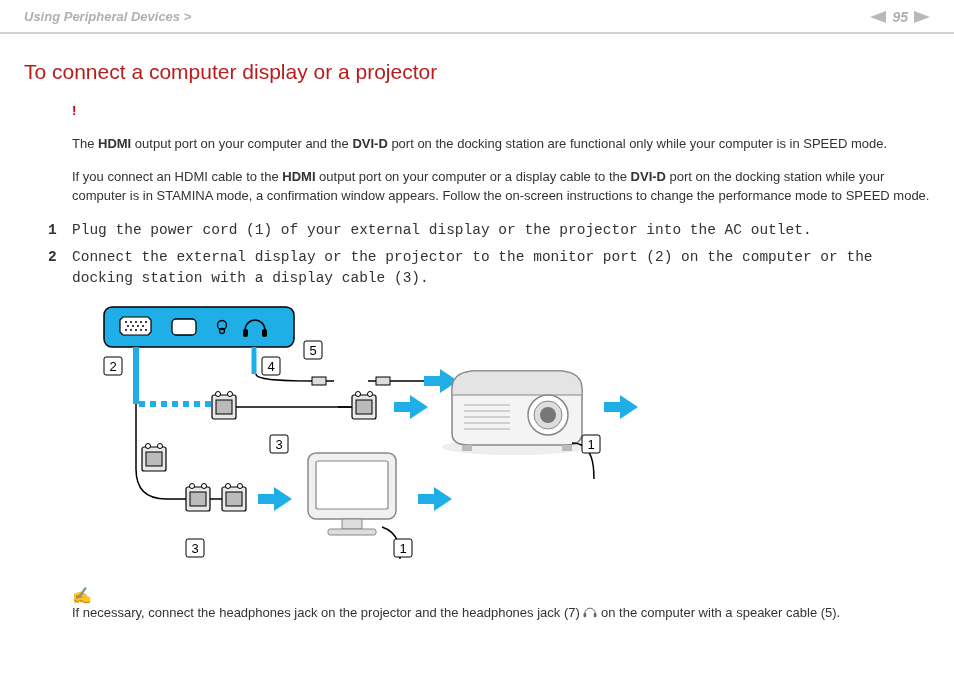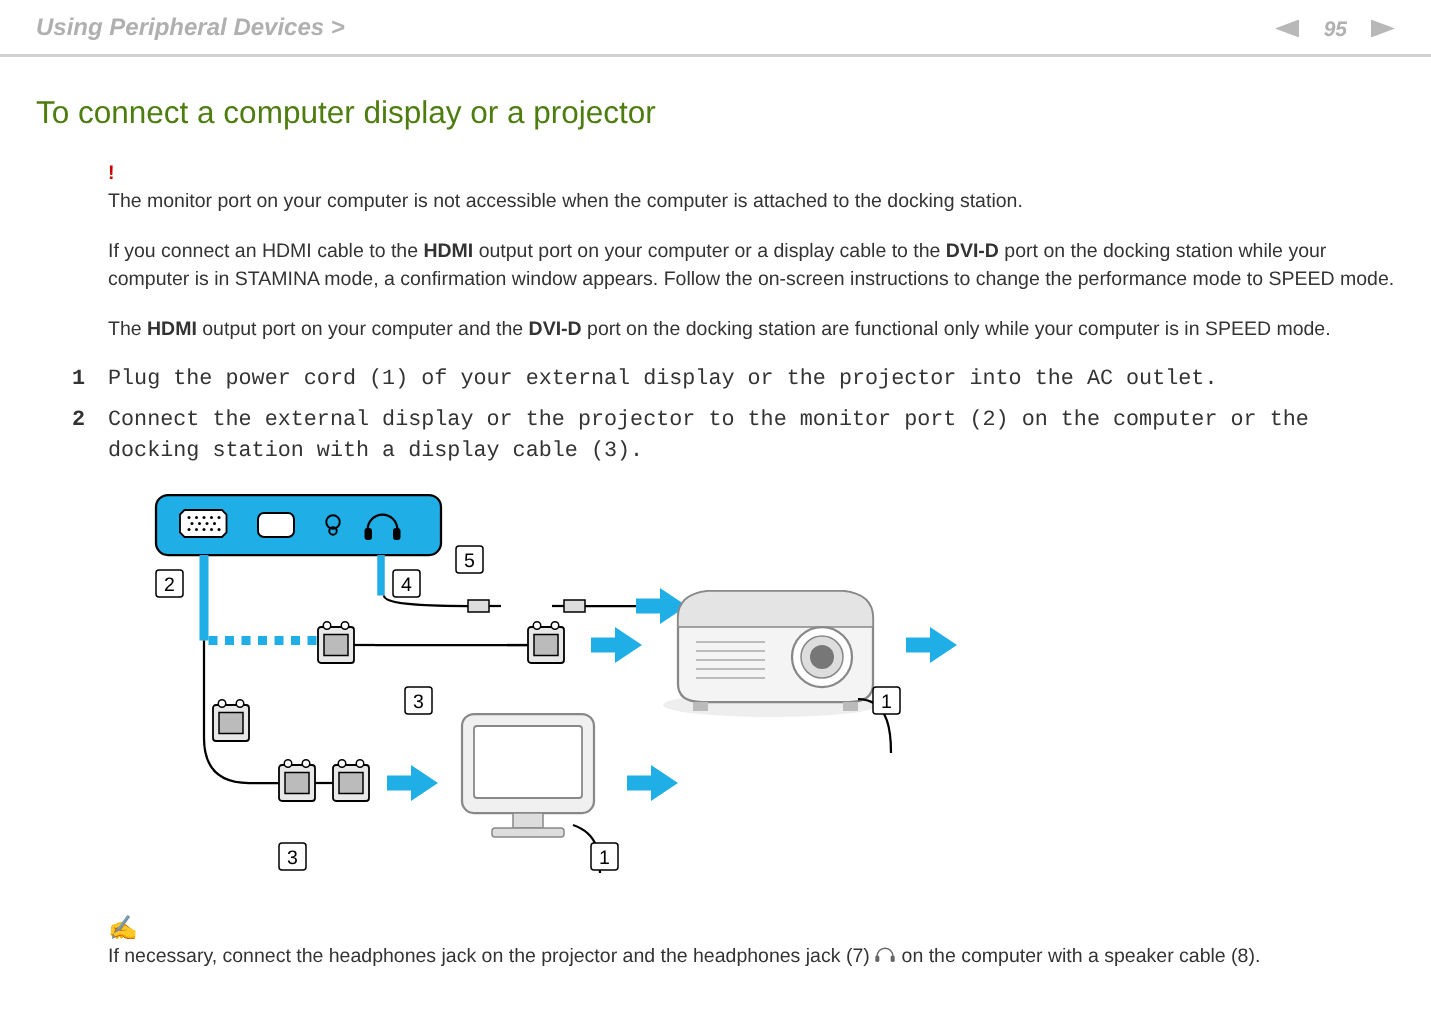--- a/index.html
+++ b/index.html
@@ -15,42 +15,42 @@
   }
   .header-bar {
     padding: 8px 24px 6px 24px;
     border-bottom: 2px solid #d0d0d0;
     display: flex;
     justify-content: space-between;
     align-items: center;
   }
   .breadcrumb {
     color: #b0b0b0;
-    font-size: 16px;
+    font-size: 13px;
     font-weight: bold;
     line-height: 1.4;
     font-style: italic;
   }
   .page-nav {
     display: flex;
     align-items: center;
-    gap: 16px;
+    gap: 6px;
     color: #b0b0b0;
     font-weight: bold;
     font-style: italic;
     font-size: 14px;
   }
   .page-nav svg { display: block; }
   .content {
     padding: 26px 24px 0 24px;
   }
   h1 {
     font-size: 21px;
     font-weight: normal;
-    color: #4d7c0f;
+    color: #b91c1c;
     margin: 0 0 18px 0;
   }
   .note-block {
     margin-left: 48px;
     margin-bottom: 14px;
     font-size: 13px;
     line-height: 1.45;
   }
   .warn-mark {
     color: #c00;
@@ -115,29 +115,28 @@
         </svg>
     </span>
   </div>
 </div>
 
 <div class="content">
   <h1>To connect a computer display or a projector</h1>
 
   <div class="note-block">
     <span class="warn-mark">!</span>
-    <span>The monitor port on your computer is not accessible when the computer is attached to the docking station.</span>
+  </div>
+
+  <div class="note-block">
+    <span>The </span><b>HDMI</b><span> output port on your computer and the </span><b>DVI-D</b><span> port on the docking station are functional only while your computer is in SPEED mode.</span>
   </div>
 
   <div class="note-block">
     <span>If you connect an HDMI cable to the </span><b>HDMI</b><span> output port on your computer or a display cable to the </span><b>DVI-D</b><span> port on the docking station while your computer is in STAMINA mode, a confirmation window appears. Follow the on-screen instructions to change the performance mode to SPEED mode.</span>
-  </div>
-
-  <div class="note-block">
-    <span>The </span><b>HDMI</b><span> output port on your computer and the </span><b>DVI-D</b><span> port on the docking station are functional only while your computer is in SPEED mode.</span>
   </div>
 
   <ol class="steps">
     <li>Plug the power cord (1) of your external display or the projector into the AC outlet.</li>
     <li>Connect the external display or the projector to the monitor port (2) on the computer or the docking station with a display cable (3).</li>
   </ol>
 
   <div class="diagram">
     <svg width="570" height="280" viewBox="0 0 570 280">
 
@@ -327,15 +326,15 @@
       <line x1="254" y1="232" x2="254" y2="232" stroke="#1faee6" stroke-width="0"></line>
     </svg>
   </div>
 
   <div class="tip-block">
     <span class="tip-mark">✍</span>
     <span>If necessary, connect the headphones jack on the projector and the headphones jack (7) </span><span class="headphone-inline"><svg width="14" height="12" viewBox="0 0 26 20">
           <path d="M3 12 C3 5 8 1 13 1 C18 1 23 5 23 12" fill="none" stroke="#666" stroke-width="1.8"></path>
           <rect x="1" y="10" width="5" height="8" rx="2" fill="#666"></rect>
           <rect x="20" y="10" width="5" height="8" rx="2" fill="#666"></rect>
-        </svg></span><span> on the computer with a speaker cable (8).</span>
+        </svg></span><span> on the computer with a speaker cable (5).</span>
   </div>
 </div>
 
 </body></html>

